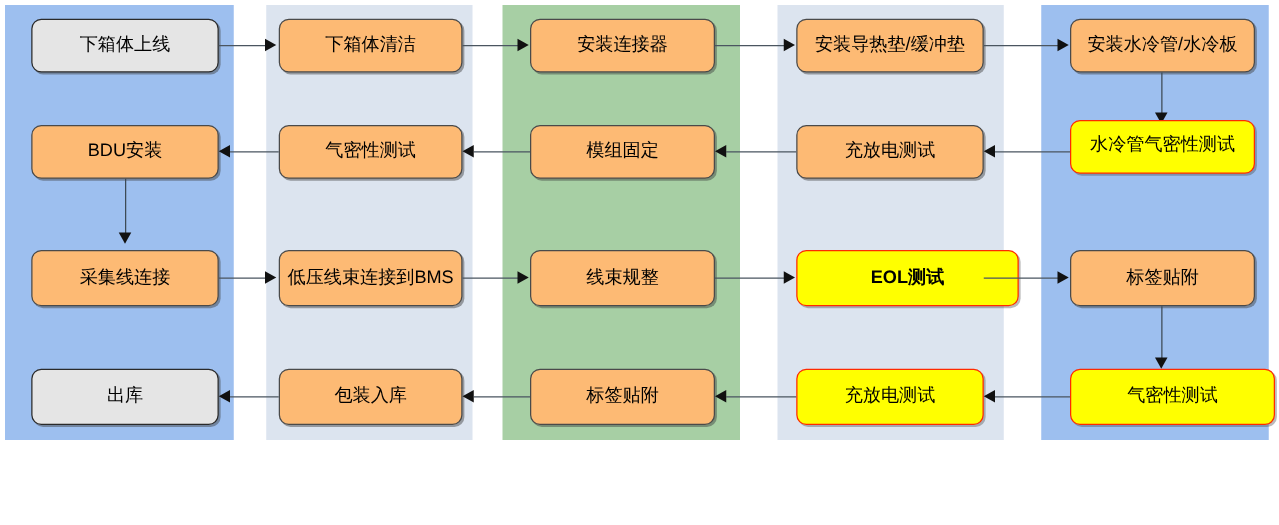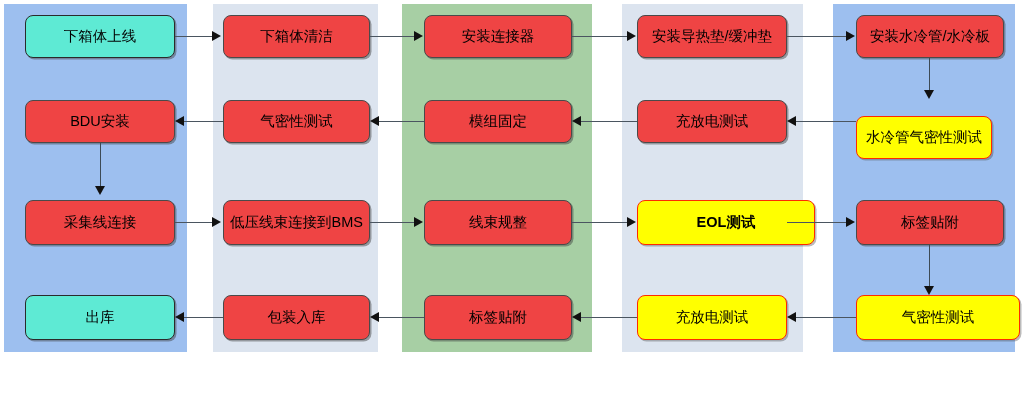--- a/index.html
+++ b/index.html
@@ -7,23 +7,23 @@
   #stage{position:relative;width:1023px;height:420px;}
 
   .band{position:absolute;top:4px;height:348px;}
   .band.blue{background:#9dbfef;}
   .band.gray{background:#dce4ef;}
   .band.green{background:#a7cfa4;}
 
   .node{position:absolute;box-sizing:border-box;display:flex;align-items:center;
         justify-content:center;text-align:center;border-radius:8px;
         font-size:14.5px;line-height:1.18;color:#000;padding:2px 4px;}
-  .node.process{background:#ef4444;border:1.4px solid #4a4a4a;
+  .node.process{background:#fdba74;border:1.4px solid #4a4a4a;
         box-shadow:1.5px 1.5px 0 rgba(60,60,60,.45);}
-  .node.terminal{background:#5eead4;border:1.4px solid #2a2a2a;
+  .node.terminal{background:#e5e5e5;border:1.4px solid #2a2a2a;
         box-shadow:1.5px 1.5px 0 rgba(60,60,60,.45);}
   .node.test{background:#ffff00;border:1.8px solid #ff2a00;
         box-shadow:1.5px 1.5px 0 rgba(60,60,60,.35);}
 
   .hline{position:absolute;height:0;border-top:1.6px solid #4a5560;}
   .vline{position:absolute;width:0;border-left:1.6px solid #3d4a55;}
   .arrow{position:absolute;width:0;height:0;}
   .arrow.right{border-top:5.5px solid transparent;border-bottom:5.5px solid transparent;border-left:9px solid #111;}
   .arrow.left{border-top:5.5px solid transparent;border-bottom:5.5px solid transparent;border-right:9px solid #111;}
   .arrow.down{border-left:5.5px solid transparent;border-right:5.5px solid transparent;border-top:9px solid #111;}
@@ -56,21 +56,21 @@
   <div class="hline" style="left:787px;top:36px;width:60px;"></div>
   <div class="arrow right" style="left:846px;top:31px;"></div>
 
   <div class="vline" style="left:929px;top:58px;height:33px;"></div>
   <div class="arrow down" style="left:924px;top:90px;"></div>
 
   <div class="node process" style="left:25px;top:100px;width:150px;height:43px;">BDU安装</div>
   <div class="node process" style="left:223px;top:100px;width:147px;height:43px;">气密性测试</div>
   <div class="node process" style="left:424px;top:100px;width:148px;height:43px;">模组固定</div>
   <div class="node process" style="left:637px;top:100px;width:150px;height:43px;">充放电测试</div>
-  <div class="node test" style="left:856px;top:116px;width:136px;height:43px;">水冷管气密性测试</div>
+  <div class="node test" style="left:856px;top:96px;width:148px;height:43px;font-family:Liberation Mono, monospace;">水冷管气密性测试</div>
 
   <div class="hline" style="left:796px;top:121px;width:60px;"></div>
   <div class="arrow left" style="left:787px;top:116px;"></div>
   <div class="hline" style="left:581px;top:121px;width:56px;"></div>
   <div class="arrow left" style="left:572px;top:116px;"></div>
   <div class="hline" style="left:379px;top:121px;width:45px;"></div>
   <div class="arrow left" style="left:370px;top:116px;"></div>
   <div class="hline" style="left:184px;top:121px;width:39px;"></div>
   <div class="arrow left" style="left:175px;top:116px;"></div>
 

